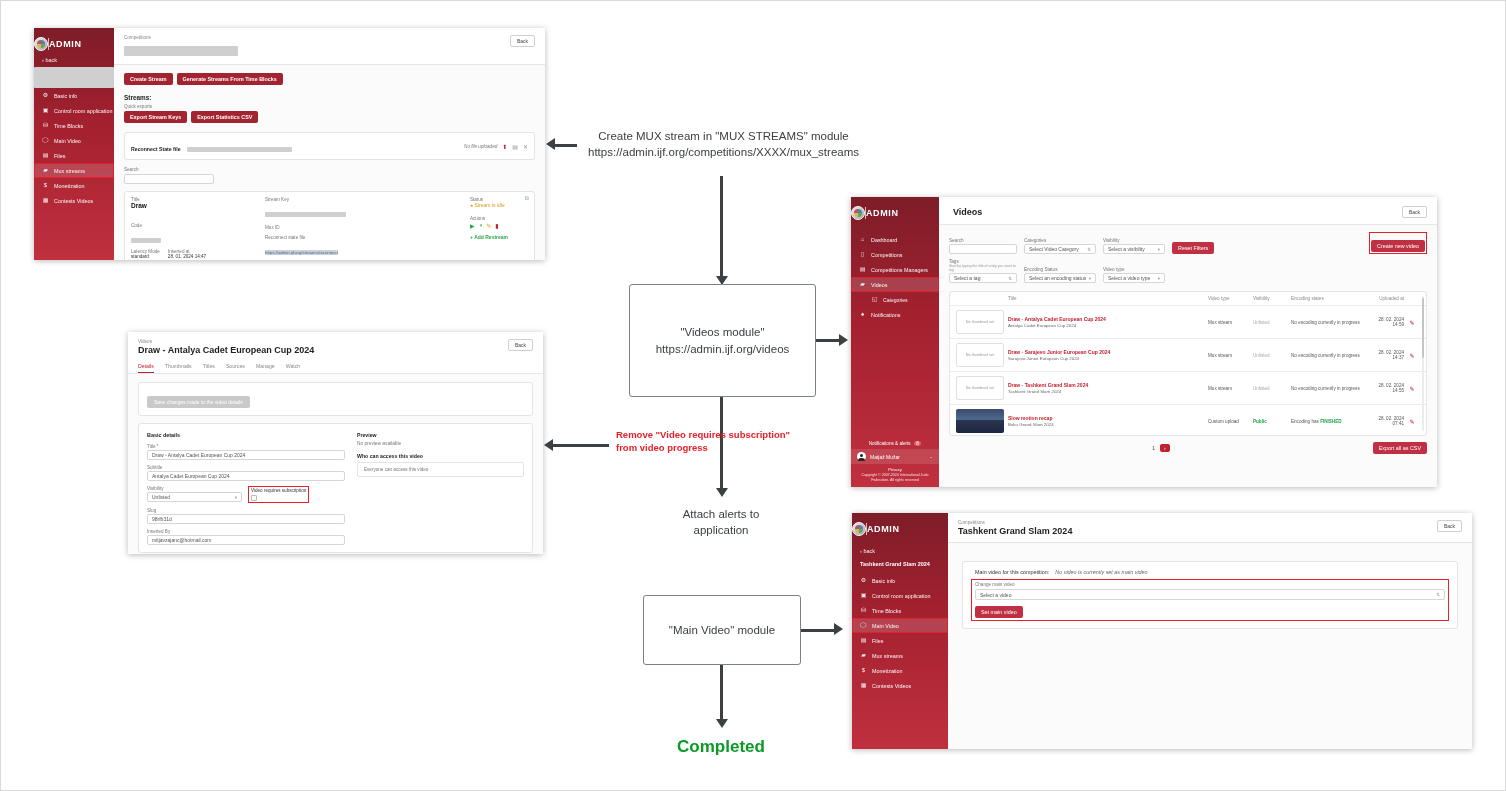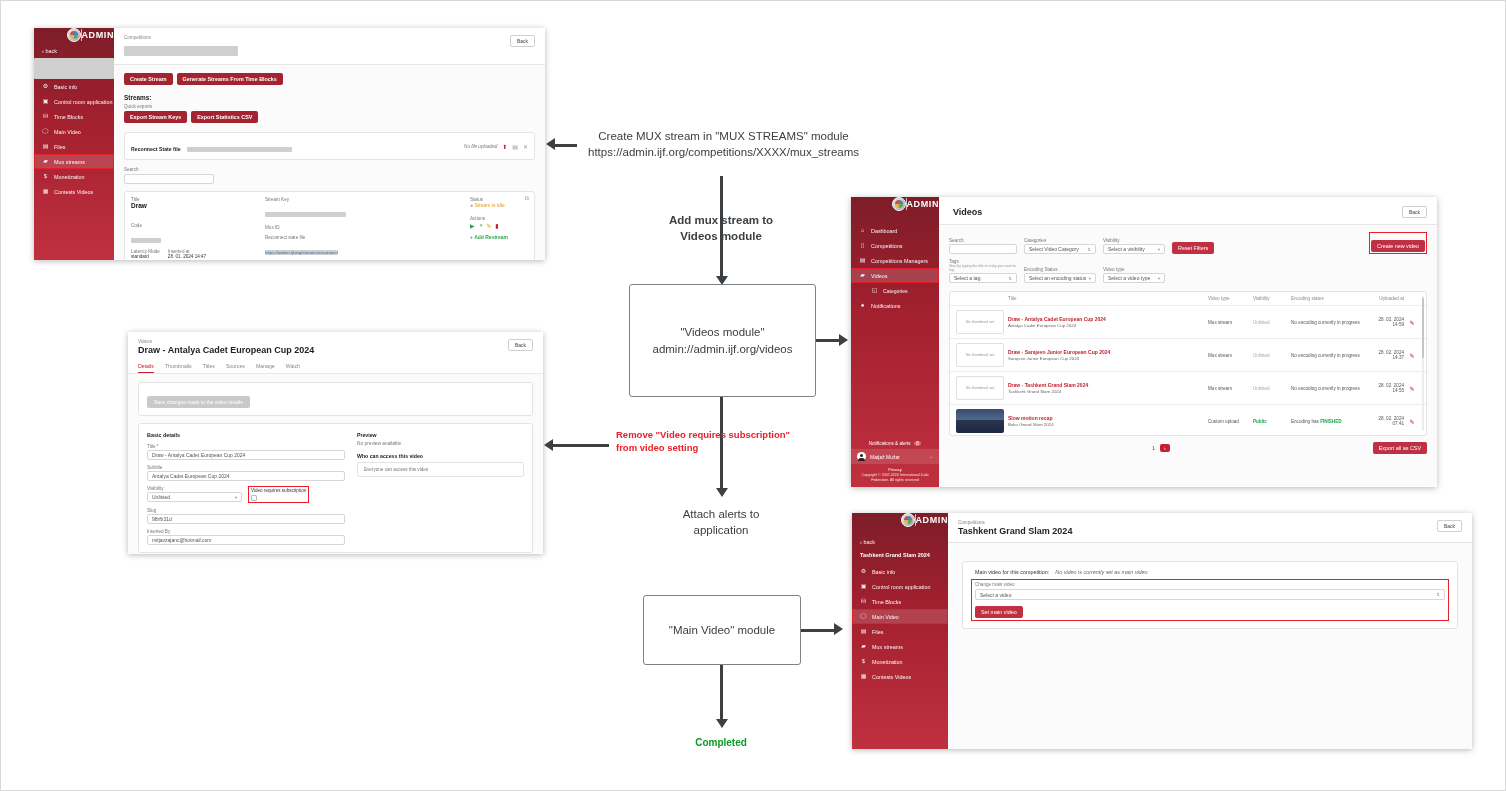--- a/index.html
+++ b/index.html
@@ -17,21 +17,21 @@
     border:1px solid #d9d9d9;
     background:#fff;
   }
 
   
   .panel { position:absolute; background:#fff; box-shadow:0 1px 6px rgba(0,0,0,0.28); overflow:hidden; }
   .sidebar {
     background:linear-gradient(180deg,#7d1d28 0%, #a3202f 40%, #c0303f 100%);
     color:#fff; height:100%; position:relative;
   }
-  .brand { display:flex; align-items:center; justify-content:flex-end; }
+  .brand { display:flex; align-items:center; justify-content:flex-start; padding-top:9px; }
   .brand-logo {
     width:14px;height:14px;border-radius:50%;
     background:radial-gradient(circle at 35% 35%, #eaeaea 0%, #cfcfcf 45%, #8a8a8a 100%);
     border:1px solid #fff; position:relative; flex:0 0 auto;
   }
   .brand-logo:after{
     content:""; position:absolute; inset:2px; border-radius:50%;
     background:conic-gradient(#3a6fb0 0 25%, #4c9e4c 0 50%, #d8b23a 0 75%, #b53a3a 0 100%);
     opacity:.85;
   }
@@ -68,21 +68,21 @@
     font-size:5px; color:#555; padding:2px 4px; height:10px; display:flex;
     align-items:center; justify-content:space-between;
   }
   .blur { background:#cfcfcf; border-radius:1px; color:transparent; display:inline-block; filter:blur(0.6px); }
   .card { border:1px solid #e4e4e4; border-radius:3px; background:#fff; }
 
   
   .flow-text { position:absolute; font-size:11.5px; color:#3c4043; line-height:1.35; text-align:center; }
   .flow-text.bold { font-weight:bold; }
   .flow-text.red { color:#e8202a; font-weight:bold; font-size:9.5px; text-align:left; }
-  .flow-text.green { color:#0a9a26; font-weight:bold; font-size:10px; }
+  .flow-text.green { color:#0a9a26; font-weight:bold; font-size:17px; }
   .flow-box {
     position:absolute; border:1.2px solid #7a8288; border-radius:3px; background:#fff;
     display:flex; align-items:center; justify-content:center; text-align:center;
     font-size:11.5px; color:#3c4043; line-height:1.4;
   }
   .arrow-v { position:absolute; width:3px; background:#3c4043; }
   .arrow-h { position:absolute; height:3px; background:#3c4043; }
   .ahead-d { position:absolute; width:0;height:0; border-left:6px solid transparent; border-right:6px solid transparent; border-top:9px solid #3c4043; }
   .ahead-r { position:absolute; width:0;height:0; border-top:6px solid transparent; border-bottom:6px solid transparent; border-left:9px solid #3c4043; }
   .ahead-l { position:absolute; width:0;height:0; border-top:6px solid transparent; border-bottom:6px solid transparent; border-right:9px solid #3c4043; }
@@ -584,41 +584,37 @@
   <div class="flow-text" style="left:570px; top:128px; width:305px;">
     <span>Create MUX stream in "MUX STREAMS" module</span><br>
     <span>https://admin.ijf.org/competitions/XXXX/mux_streams</span>
   </div>
   <div class="arrow-h" style="left:553px; top:142.5px; width:23px;"></div>
   <div class="ahead-l" style="left:545px; top:137px;"></div>
 
   <div class="arrow-v" style="left:719px; top:175px; height:104px;"></div>
   <div class="ahead-d" style="left:714.5px; top:275px;"></div>
 
-  <div class="flow-text bold" style="left:640px; top:212px; width:160px; text-align:center;">
-    <span>Add mux stream to</span><br>
-    <span>Videos module</span>
-  </div>
 
   <div class="flow-box" style="left:628px; top:283px; width:187px; height:113px;">
     <div>
       <span>"Videos module"</span><br>
-      <span>admin://admin.ijf.org/videos</span>
+      <span>https://admin.ijf.org/videos</span>
     </div>
   </div>
 
   <div class="arrow-h" style="left:815px; top:338px; width:26px;"></div>
   <div class="ahead-r" style="left:838px; top:333px;"></div>
 
   <div class="arrow-v" style="left:719px; top:396px; height:95px;"></div>
   <div class="ahead-d" style="left:714.5px; top:487px;"></div>
 
   <div class="flow-text red" style="left:615px; top:428px; width:230px;">
     <span>Remove "Video requires subscription"</span><br>
-    <span>from video setting</span>
+    <span>from video progress</span>
   </div>
   <div class="arrow-h" style="left:551px; top:443px; width:57px;"></div>
   <div class="ahead-l" style="left:543px; top:437.5px;"></div>
 
   <div class="flow-text" style="left:645px; top:506px; width:150px;">
     <span>Attach alerts to</span><br>
     <span>application</span>
   </div>
 
   <div class="flow-box" style="left:642px; top:594px; width:158px; height:70px;">

